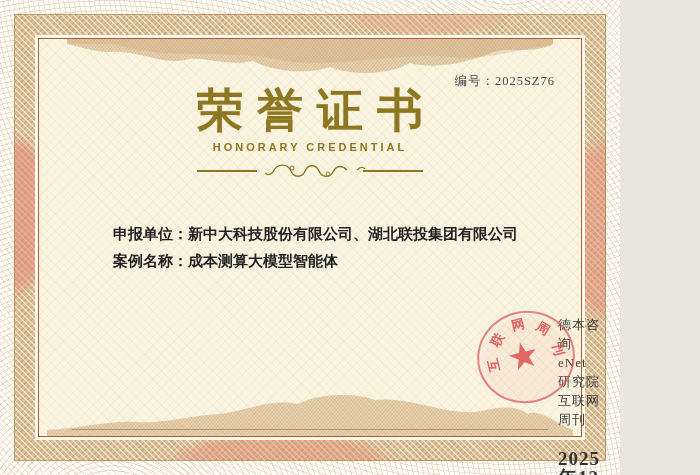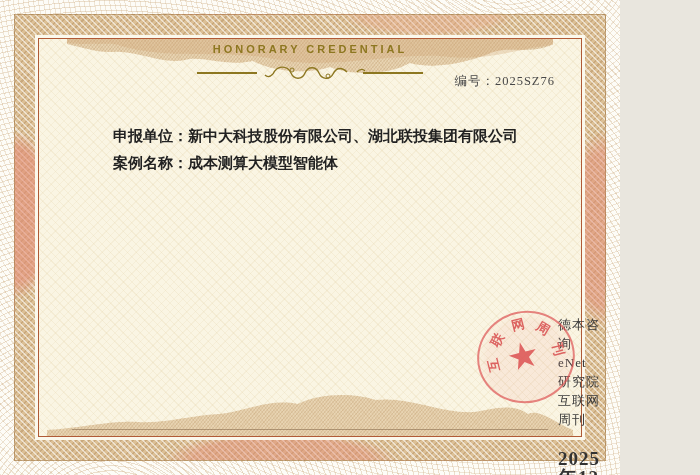--- a/index.html
+++ b/index.html
@@ -106,20 +106,21 @@
 
     <svg class="lace lace-bottom" viewBox="0 0 640 46" preserveAspectRatio="none">
       <path d="M0 46 H640 V40 C620 34 600 18 585 24 C565 12 540 20 520 22 C480 24 440 6 400 10 C370 2 330 4 305 14 C270 8 240 22 210 24 C170 26 140 34 110 32 C80 30 40 38 0 40 Z" fill="rgba(216,184,138,.55)"></path>
       <path d="M0 46 H640 V40 C620 34 600 18 585 24 C565 12 540 20 520 22 C480 24 440 6 400 10 C370 2 330 4 305 14 C270 8 240 22 210 24 C170 26 140 34 110 32 C80 30 40 38 0 40 Z" fill="url(#lh)"></path>
       <line x1="30" y1="39.5" x2="610" y2="39.5" stroke="rgba(120,90,60,.55)" stroke-width="1"></line>
     </svg>
 
     <div class="serial">编号：2025SZ76</div>
 
     <div class="content">
+      <h1 class="title">荣誉证书</h1>
       <div class="subtitle">HONORARY CREDENTIAL</div>
 
       <svg class="divider" width="230" height="20" viewBox="0 0 230 20">
         <g stroke="#8d7720" fill="none">
           <line x1="2" y1="10" x2="62" y2="10" stroke-width="2.2"></line>
           <line x1="168" y1="10" x2="228" y2="10" stroke-width="2.2"></line>
           <path d="M78 11 c4 -9 14 -9 18 -1 c3 7 11 7 14 0 c3 -7 11 -7 14 0 c3 7 11 7 14 1 c4 -8 10 -6 14 -2" stroke-width="1.4"></path>
           <path d="M78 11 c-3 3 -6 3 -8 1 m92 -3 c3 -3 6 -3 8 -1" stroke-width="1.2"></path>
           <circle cx="97" cy="7" r="2" stroke-width="1"></circle>
           <circle cx="133" cy="13" r="2" stroke-width="1"></circle>

